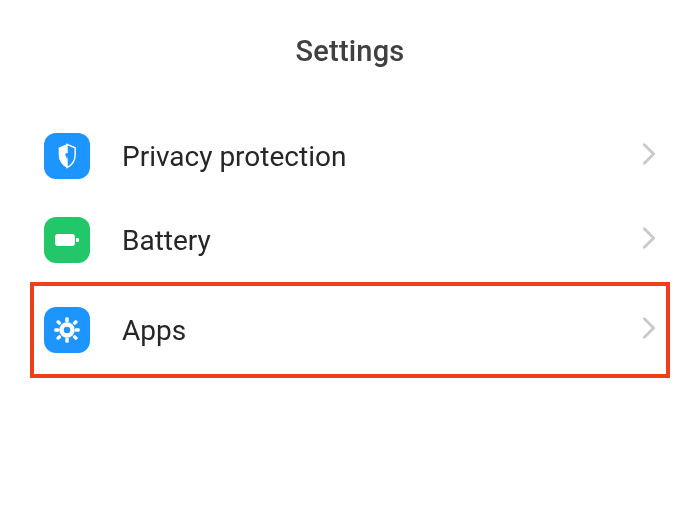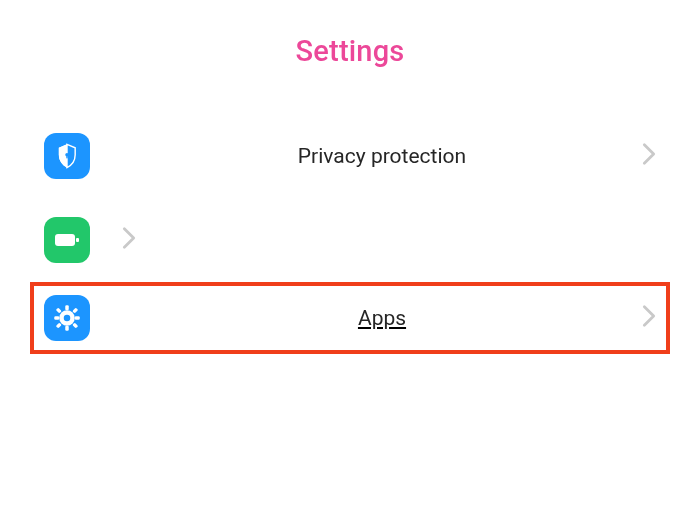--- a/index.html
+++ b/index.html
@@ -11,56 +11,54 @@
       overflow: hidden;
     }
     .header {
       text-align: center;
       padding-top: 34px;
       padding-bottom: 46px;
     }
     .header h1 {
       font-size: 29px;
       font-weight: 500;
-      color: #ec4899;
+      color: #404040;
       letter-spacing: 0.2px;
     }
     .list {
       padding: 0 44px;
     }
     .row {
       display: flex;
       align-items: center;
       height: 84px;
       position: relative;
       cursor: pointer;
     }
     .row.highlighted {
       border: 4px solid #f03e1a;
       margin: 0 -14px;
       padding: 0 10px;
-      height: 72px;
-      text-decoration: underline;
+      height: 96px;
     }
     .icon-wrap {
       width: 46px;
       height: 46px;
       border-radius: 12px;
       display: flex;
       align-items: center;
       justify-content: center;
       flex: 0 0 46px;
       margin-right: 32px;
     }
     .label {
       flex: 1;
-      font-size: 21px;
+      font-size: 28px;
       color: #262626;
       font-weight: 400;
-      text-align: center;
     }
     .chev {
       flex: 0 0 auto;
       color: #c9c9c9;
     }
     
     .ic-privacy { background: #1c95ff; }
     .ic-battery { background: #22c76a; }
     .ic-apps    { background: #1c95ff; }
     .ic-additional { background: #b7bcc2; }
@@ -94,20 +92,21 @@
     </span>
   </div>
 
   <div class="row">
     <div class="icon-wrap ic-battery">
       <svg width="30" height="20" viewBox="0 0 30 20">
         <rect x="3" y="4" width="20" height="12" rx="3" fill="#fff"></rect>
         <rect x="24" y="8" width="3" height="4" rx="1" fill="#fff"></rect>
       </svg>
     </div>
+    <span class="label">Battery</span>
     <span class="chev">
       <svg width="14" height="24" viewBox="0 0 12 20">
           <path d="M2 2 L10 10 L2 18" fill="none" stroke="#c9c9c9" stroke-width="2.4" stroke-linecap="round" stroke-linejoin="round"></path>
         </svg>
     </span>
   </div>
 
   <div class="row highlighted">
     <div class="icon-wrap ic-apps">
       <svg width="30" height="30" viewBox="0 0 24 24">

